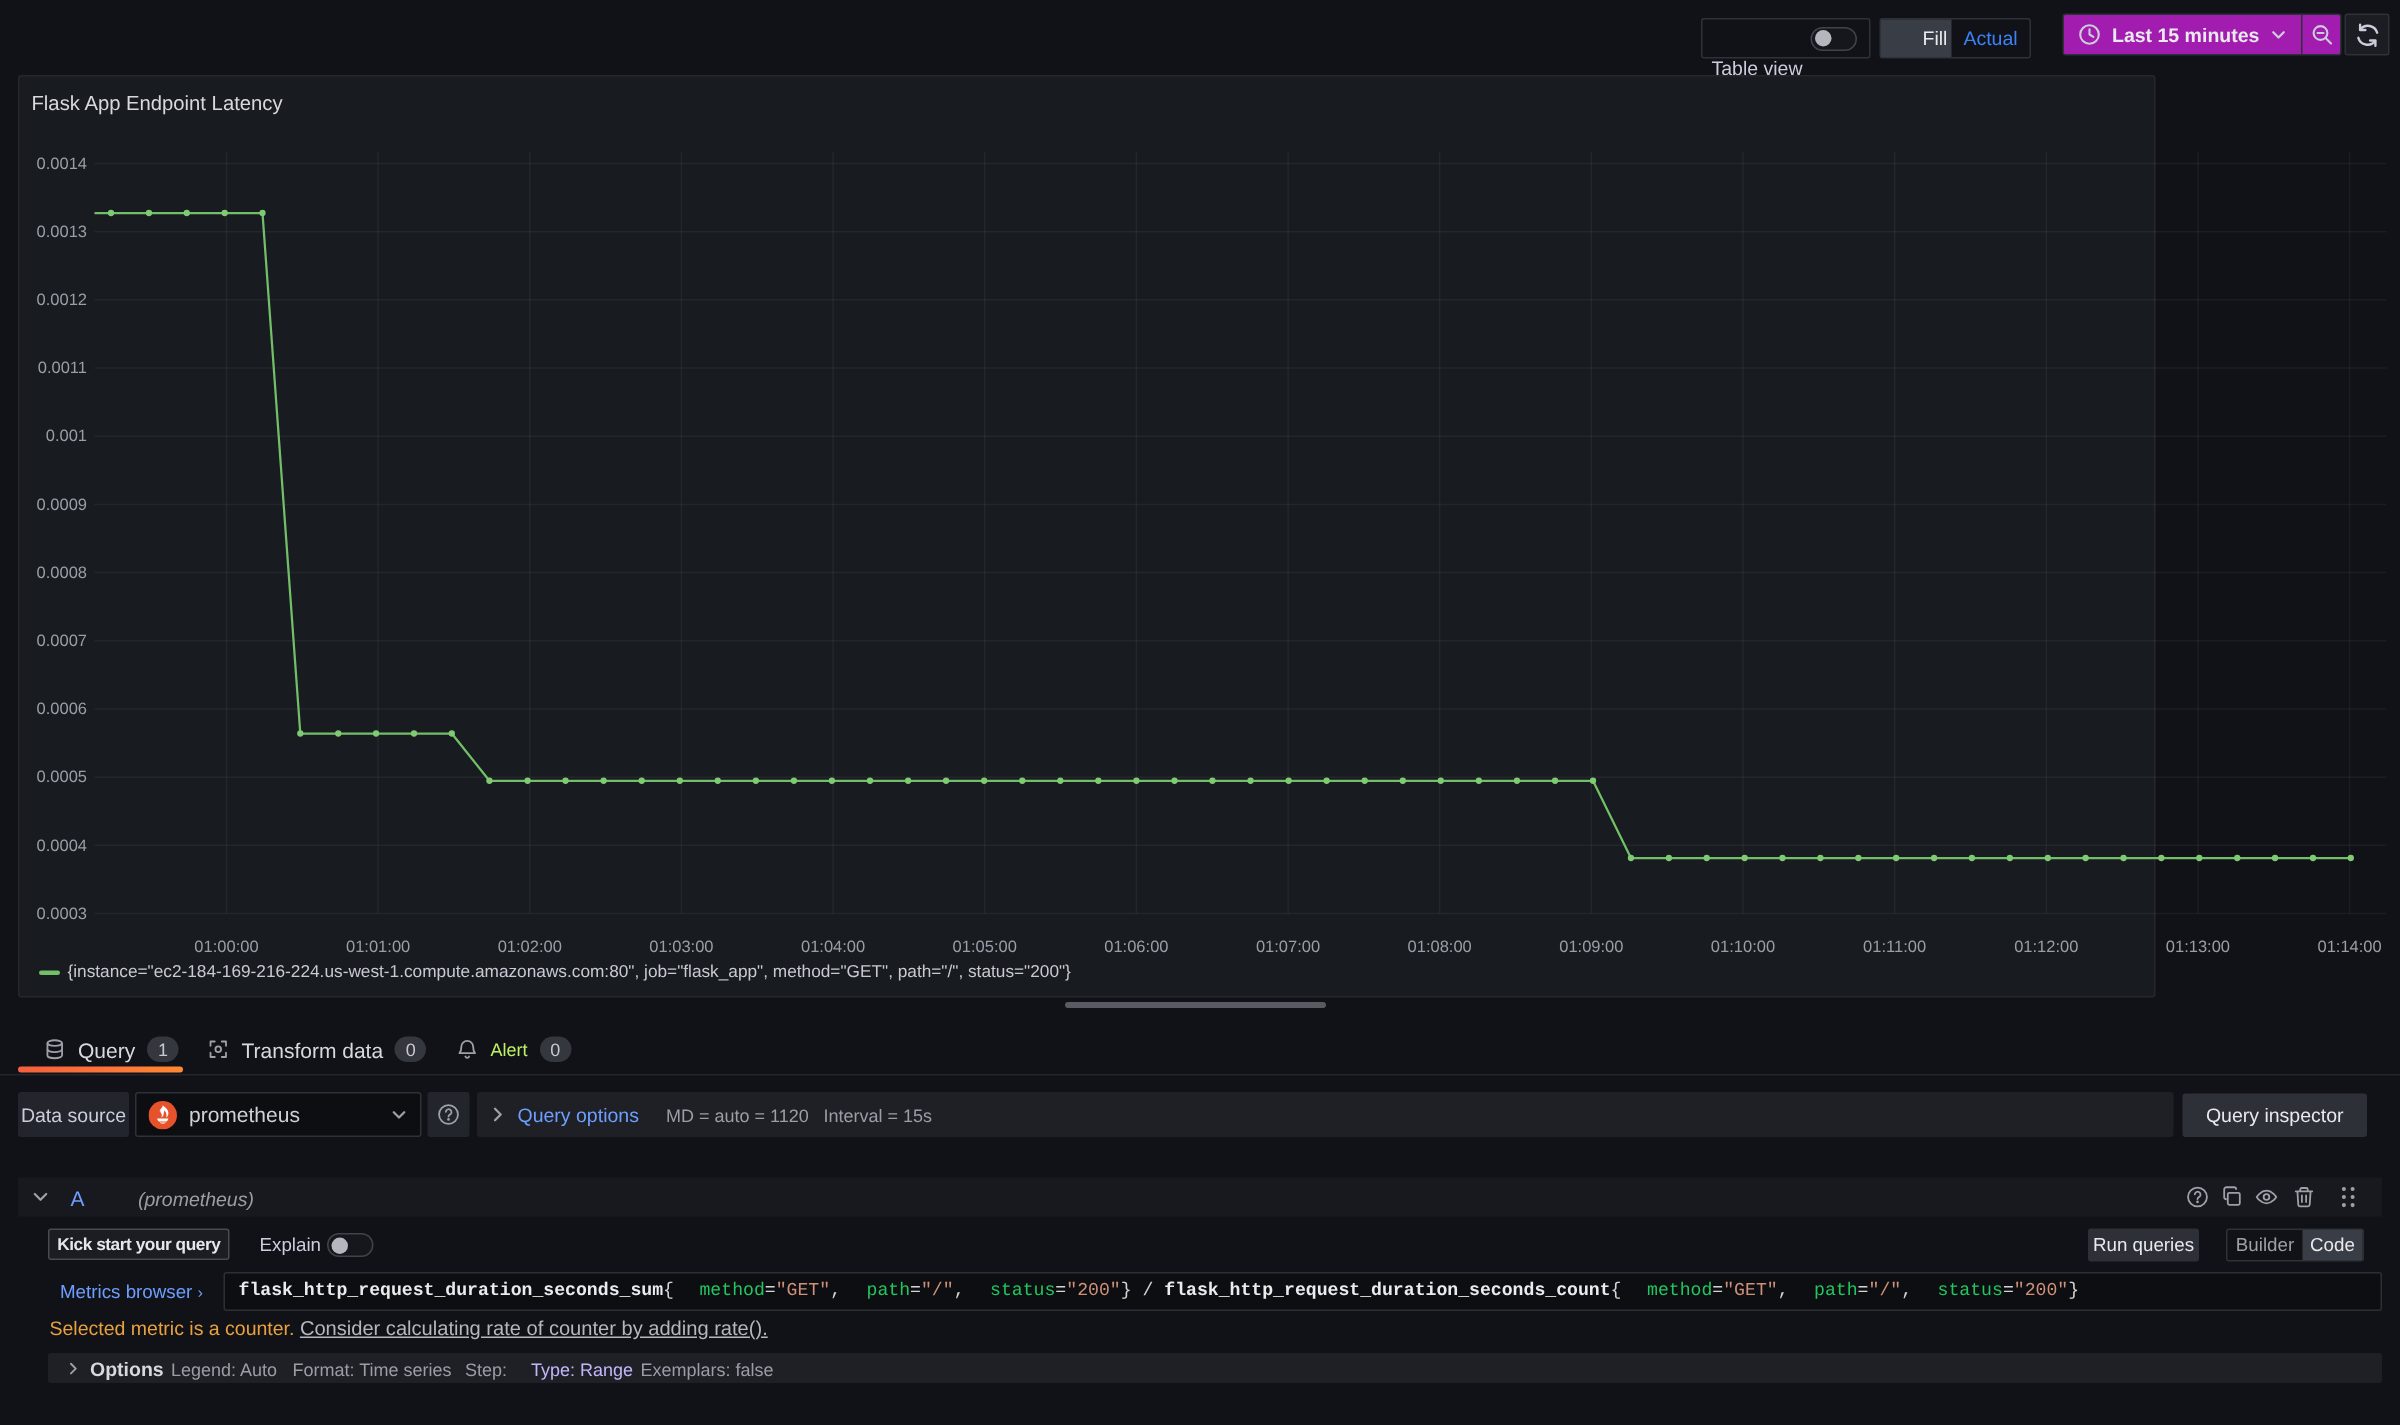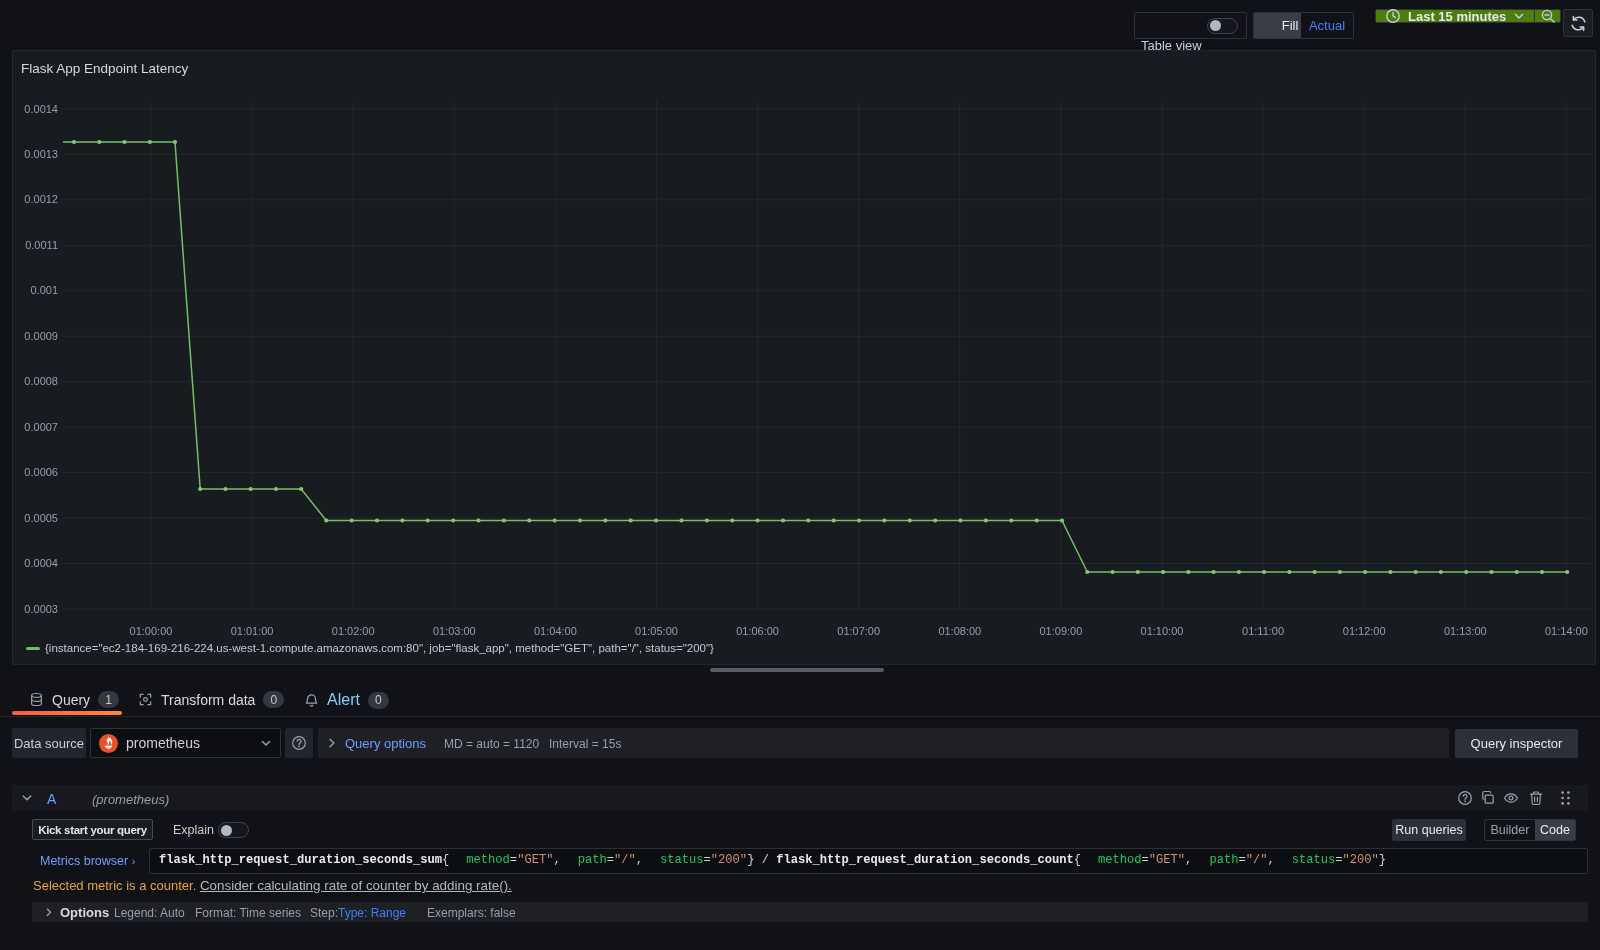--- a/index.html
+++ b/index.html
@@ -18,21 +18,21 @@
   <div style="position:relative;width:31px;height:16px;background:#16171c;border:1px solid #40434b;border-radius:8px;flex:none;">
       <div style="position:absolute;left:2px;top:1.5px;width:11px;height:11px;border-radius:50%;background:#b4b7bd;"></div>
     </div>
 </div>
 
 <div class="abs" style="left:1253px;top:12px;height:27px;border:1px solid #2e3138;border-radius:2px;display:flex;align-items:stretch;">
   <div class="btn" style="width:47px;background:#393d45;font-size:13px;color:#e9eaee;font-weight:500;padding-left:25px;">Fill</div>
   <div class="btn" style="width:52px;font-size:13px;color:#3b82f6;">Actual</div>
 </div>
 
-<div class="abs" style="left:1375px;top:9px;height:14px;border:1px solid #2e3138;border-radius:2px;display:flex;align-items:stretch;background:#4d7c0f;">
+<div class="abs" style="left:1375px;top:9px;height:28px;border:1px solid #2e3138;border-radius:2px;display:flex;align-items:stretch;background:#a21caf;">
   <div class="btn" style="padding:0 9px;gap:7px;">
     <svg width="16" height="16" viewBox="0 0 16 16" fill="none">
         <circle cx="8" cy="8" r="6.2" stroke="#ccccdc" stroke-width="1.4"></circle>
         <path d="M8 4.5V8l2.6 1.6" stroke="#ccccdc" stroke-width="1.4" stroke-linecap="round" stroke-linejoin="round"></path>
       </svg>
     <span style="font-size:13px;font-weight:700;color:#e9eaee;">Last 15 minutes</span>
     <svg width="12" height="12" viewBox="0 0 12 12">
         <path d="M2.5 4.5L6 8l3.5-3.5" stroke="#ccccdc" stroke-width="1.5" fill="none" stroke-linecap="round" stroke-linejoin="round"></path>
       </svg>
   </div>
@@ -48,21 +48,21 @@
 
 <div class="abs btn" style="left:1563px;top:9px;width:30px;height:28px;border:1px solid #2e3138;border-radius:2px;background:#1b1d23;">
     <svg width="17" height="17" viewBox="0 0 16 16" fill="none">
       <path d="M13.9 6.4A6 6 0 0 0 3.4 4.4" stroke="#ccccdc" stroke-width="1.5" stroke-linecap="round"></path>
       <path d="M3.2 1.4v3.3h3.3" stroke="#ccccdc" stroke-width="1.5" stroke-linecap="round" stroke-linejoin="round"></path>
       <path d="M2.1 9.6a6 6 0 0 0 10.5 2" stroke="#ccccdc" stroke-width="1.5" stroke-linecap="round"></path>
       <path d="M12.8 14.6v-3.3H9.5" stroke="#ccccdc" stroke-width="1.5" stroke-linecap="round" stroke-linejoin="round"></path>
     </svg>
   </div>
 
-<div class="abs" style="left:12px;top:50px;width:1584px;height:615px;background:#181b1f;border:1px solid #25272d;border-radius:2px;">
+<div class="abs" style="left:12px;top:50px;width:1425px;height:615px;background:#181b1f;border:1px solid #25272d;border-radius:2px;">
   <div class="abs" style="left:8px;top:10px;font-size:13.5px;font-weight:500;color:#d8d9df;">Flask App Endpoint Latency</div>
   <svg width="1584" height="615" viewBox="0 0 1584 615" style="position:absolute;left:0;top:0">
 <line x1="50" y1="58.0" x2="1578" y2="58.0" stroke="rgba(204,204,220,0.062)" stroke-width="1"></line>
 <line x1="50" y1="103.5" x2="1578" y2="103.5" stroke="rgba(204,204,220,0.062)" stroke-width="1"></line>
 <line x1="50" y1="148.9" x2="1578" y2="148.9" stroke="rgba(204,204,220,0.062)" stroke-width="1"></line>
 <line x1="50" y1="194.4" x2="1578" y2="194.4" stroke="rgba(204,204,220,0.062)" stroke-width="1"></line>
 <line x1="50" y1="239.8" x2="1578" y2="239.8" stroke="rgba(204,204,220,0.062)" stroke-width="1"></line>
 <line x1="50" y1="285.3" x2="1578" y2="285.3" stroke="rgba(204,204,220,0.062)" stroke-width="1"></line>
 <line x1="50" y1="330.7" x2="1578" y2="330.7" stroke="rgba(204,204,220,0.062)" stroke-width="1"></line>
 <line x1="50" y1="376.2" x2="1578" y2="376.2" stroke="rgba(204,204,220,0.062)" stroke-width="1"></line>
@@ -199,21 +199,21 @@
       <circle cx="8" cy="8" r="2" stroke="#9da0a8" stroke-width="1.3"></circle>
     </svg>
     <span style="font-size:14px;color:#d8d9e0;">Transform data</span>
   <span style="background:#34373e;border-radius:9px;min-width:21px;height:17px;display:inline-flex;align-items:center;justify-content:center;font-size:12px;color:#c9cad1;padding:0 6px;">0</span>
 </div>
 <div class="abs" style="left:304px;top:691px;display:flex;align-items:center;gap:8px;white-space:nowrap;">
   <svg width="15" height="15" viewBox="0 0 16 16" fill="none">
       <path d="M8 2a4.2 4.2 0 0 0-4.2 4.2c0 3-1.3 4.6-1.3 4.6h11s-1.3-1.6-1.3-4.6A4.2 4.2 0 0 0 8 2z" stroke="#9da0a8" stroke-width="1.3" stroke-linejoin="round"></path>
       <path d="M6.7 13.2a1.4 1.4 0 0 0 2.6 0" stroke="#9da0a8" stroke-width="1.3" stroke-linecap="round"></path>
     </svg>
-    <span style="font-size:16px;color:#7dd3fc;">Alert</span>
+    <span style="font-size:12px;color:#bef264;">Alert</span>
   <span style="background:#34373e;border-radius:9px;min-width:21px;height:17px;display:inline-flex;align-items:center;justify-content:center;font-size:12px;color:#c9cad1;padding:0 6px;">0</span>
 </div>
 
 <div class="abs btn" style="left:12px;top:728px;width:74px;height:30px;background:#22252b;border-radius:2px;font-size:13px;font-weight:500;color:#ccccdc;">Data source</div>
 <div class="abs" style="left:90px;top:728px;width:191px;height:30px;background:#0d0e12;border:1px solid #2e3138;border-radius:2px;display:flex;align-items:center;padding:0 8px;gap:8px;">
   <svg width="19" height="19" viewBox="0 0 19 19">
       <circle cx="9.5" cy="9.5" r="9.5" fill="#e6522c"></circle>
       <path d="M9.5 2.6c.3 1.7-2.4 3-2.3 5.2 0-.9.6-1.4.6-1.4-.1 1.5 1.1 2 1.1 3.2 0 1-.8 1.4-.8 1.4s2-0.3 2-2.3c0-1 .4-1.4.4-2.5 1 .9 1.5 2.4 1.5 3.6 0 .7-.3 1.4-.3 1.4s1.6-.9 1.6-3c0-3.3-3.1-4.3-3.8-5.6z" fill="#fff"></path>
       <path d="M5.7 11.7h7.6c-.2.8-.6 1.5-1.2 2H6.9c-.6-.5-1-1.2-1.2-2z" fill="#fff"></path>
       <path d="M7.3 14.4h4.4c-.6.5-1.4.8-2.2.8s-1.6-.3-2.2-.8z" fill="#fff"></path>
@@ -287,20 +287,20 @@
 </div>
 
 <div class="abs" style="left:32px;top:902px;width:1556px;height:20px;background:#1e2025;border-radius:2px;"></div>
 <span class="abs" style="left:42px;top:905px;transform:scale(0.85);"><svg width="14" height="14" viewBox="0 0 14 14">
       <path d="M5 3.2l3.8 3.8L5 10.8" stroke="#9da0a8" stroke-width="1.5" fill="none" stroke-linecap="round" stroke-linejoin="round"></path>
     </svg></span>
 <span class="abs" style="left:60px;top:905px;font-size:13px;font-weight:700;color:#d8d9df;">Options</span>
 <span class="abs" style="left:114px;top:906px;font-size:12px;color:#9b9da7;">Legend: Auto</span>
 <span class="abs" style="left:195px;top:906px;font-size:12px;color:#9b9da7;">Format: Time series</span>
 <span class="abs" style="left:310px;top:906px;font-size:12px;color:#9b9da7;">Step:</span>
-<span class="abs" style="left:338px;top:906px;font-size:12px;color:#3b82f6;">Type: Range</span>
+<span class="abs" style="left:354px;top:906px;font-size:12px;color:#c4b5fd;">Type: Range</span>
 <span class="abs" style="left:427px;top:906px;font-size:12px;color:#9b9da7;">Exemplars: false</span>
 
 <div class="abs btn" style="left:1392px;top:819px;width:74px;height:22px;background:#2d3036;border-radius:2px;font-size:12.5px;font-weight:500;color:#e8e9ed;">Run queries</div>
 <div class="abs" style="left:1484px;top:819px;height:22px;border:1px solid #2e3138;border-radius:2px;display:flex;align-items:stretch;">
   <div class="btn" style="width:50px;font-size:12.5px;color:#9da0a8;">Builder</div>
   <div class="btn" style="width:40px;background:#393d45;font-size:12.5px;color:#e9eaee;font-weight:500;">Code</div>
 </div>
 
 </body></html>

